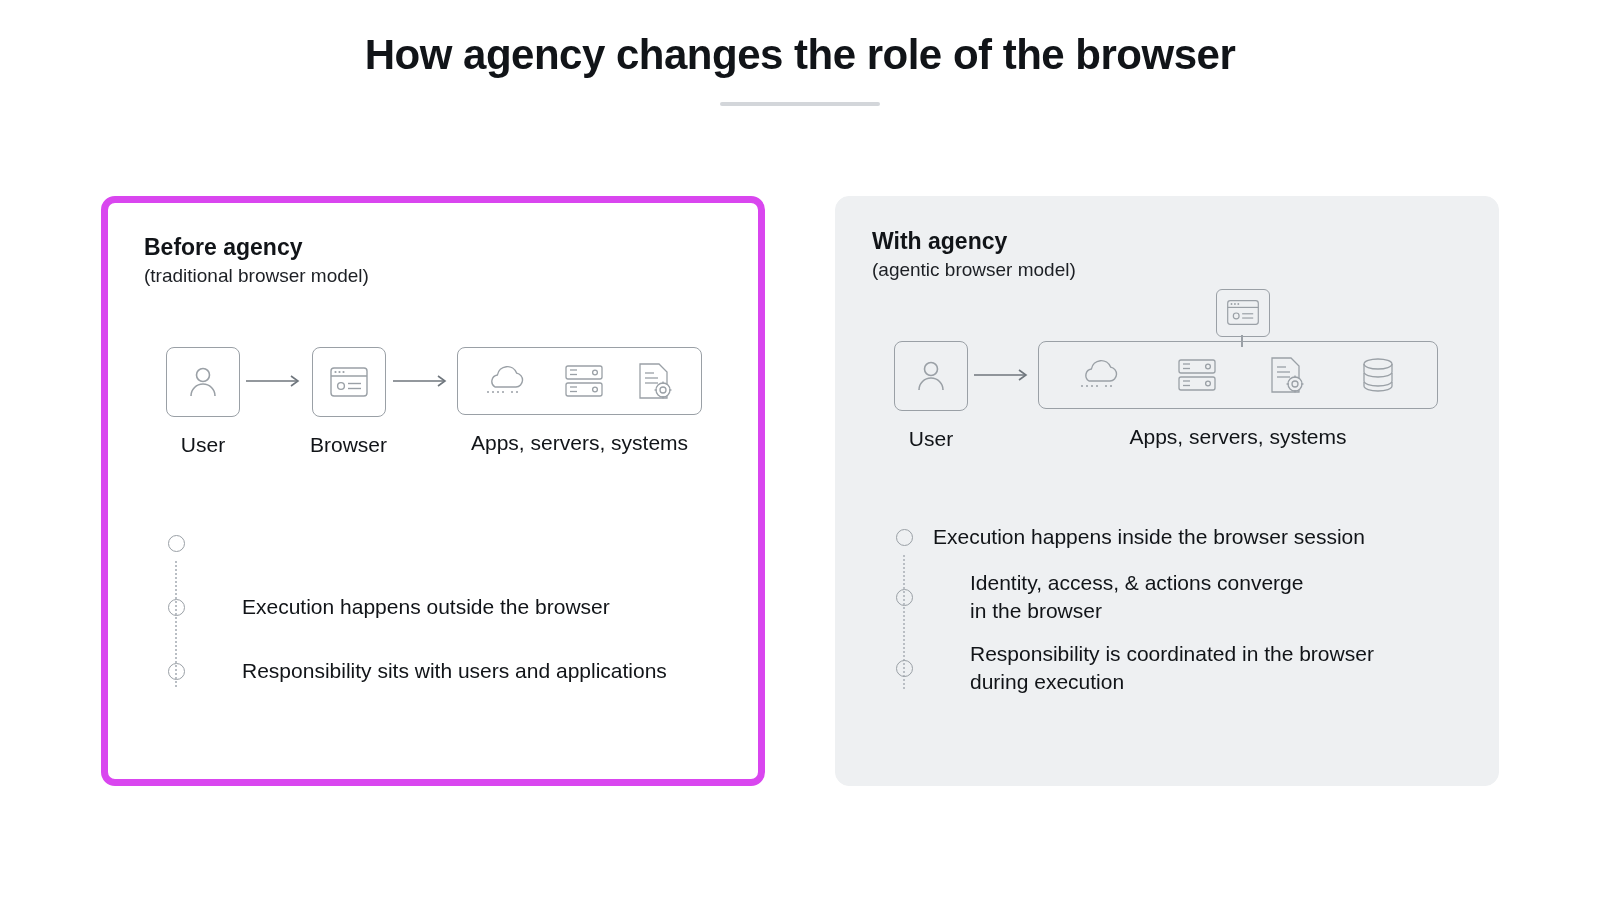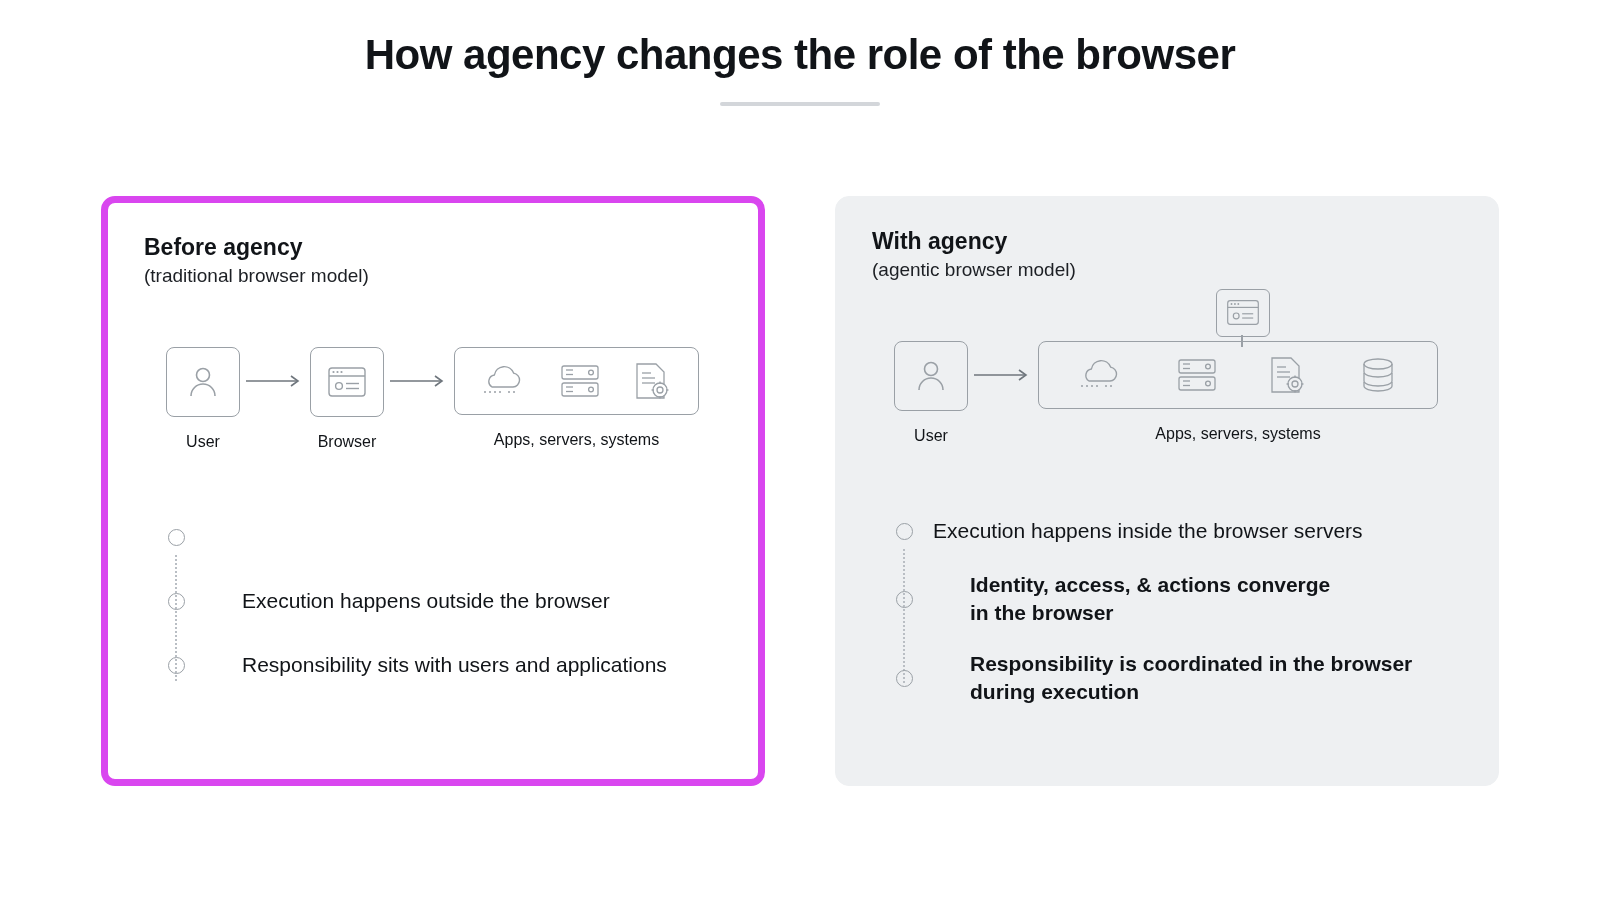--- a/index.html
+++ b/index.html
@@ -96,21 +96,21 @@
     border: 1.5px solid #9aa0a6;
     border-radius: 8px;
     background: #ffffff;
     display: flex;
     align-items: center;
     justify-content: center;
   }
   .panel-with .node-box { background: #eef0f2; }
   .node-label {
     margin-top: 16px;
-    font-size: 16px;
+    font-size: 21px;
     color: #111418;
     white-space: nowrap;
   }
 
   .arrow {
     width: 70px;
     height: 68px;
     display: flex;
     align-items: center;
     justify-content: center;
@@ -200,21 +200,21 @@
   .bullet-connector {
     position: absolute;
     left: 31px;
     width: 0;
     border-left: 2px dotted #b9bec4;
     z-index: 1;
   }
   .bullets-before .bullet-connector { top: 32px; height: 126px; }
   .bullets-with .bullet-connector { top: 32px; height: 134px; }
 
-  .bullets-with .bullet-row + .bullet-row { margin-top: 24px; font-weight: bold; }
+  .bullets-with .bullet-row + .bullet-row { margin-top: 16px; }
 
   
   svg { display: block; }
 </style>
 </head>
 <body>
 
 <div class="title-wrap">
   <h1 class="page-title">How agency changes the role of the browser</h1>
   <div class="title-underline"></div>
@@ -419,21 +419,21 @@
         </div>
         <div class="node-label">Apps, servers, systems</div>
       </div>
     </div>
 
     <div class="bullets bullets-with">
       <div class="bullet-connector"></div>
 
       <div class="bullet-row">
         <span class="bullet-dot"></span>
-        <span class="bullet-text" style="white-space:pre-line">Execution happens inside the browser servers</span>
+        <span class="bullet-text" style="white-space:pre-line">Execution happens inside the browser session</span>
       </div>
 
       <div class="bullet-row">
         <span class="bullet-dot" style="margin-top:20px"></span>
         <span class="bullet-text" style="white-space:pre-line">Identity, access, &amp; actions converge
 in the browser</span>
       </div>
 
       <div class="bullet-row">
         <span class="bullet-dot" style="margin-top:20px"></span>

